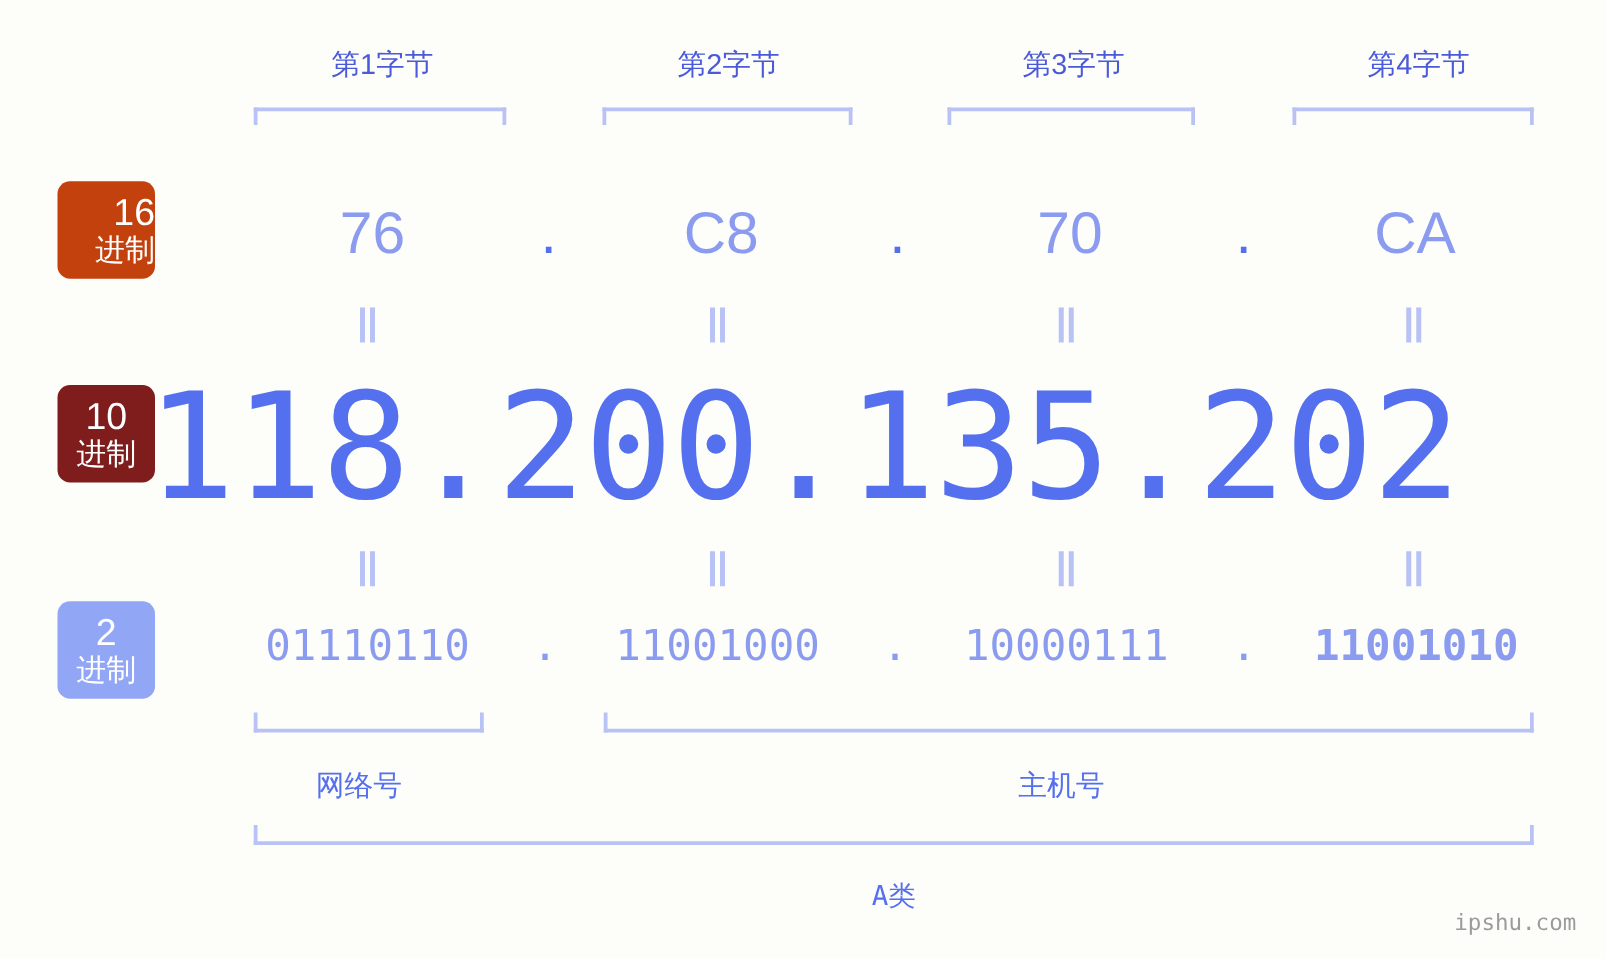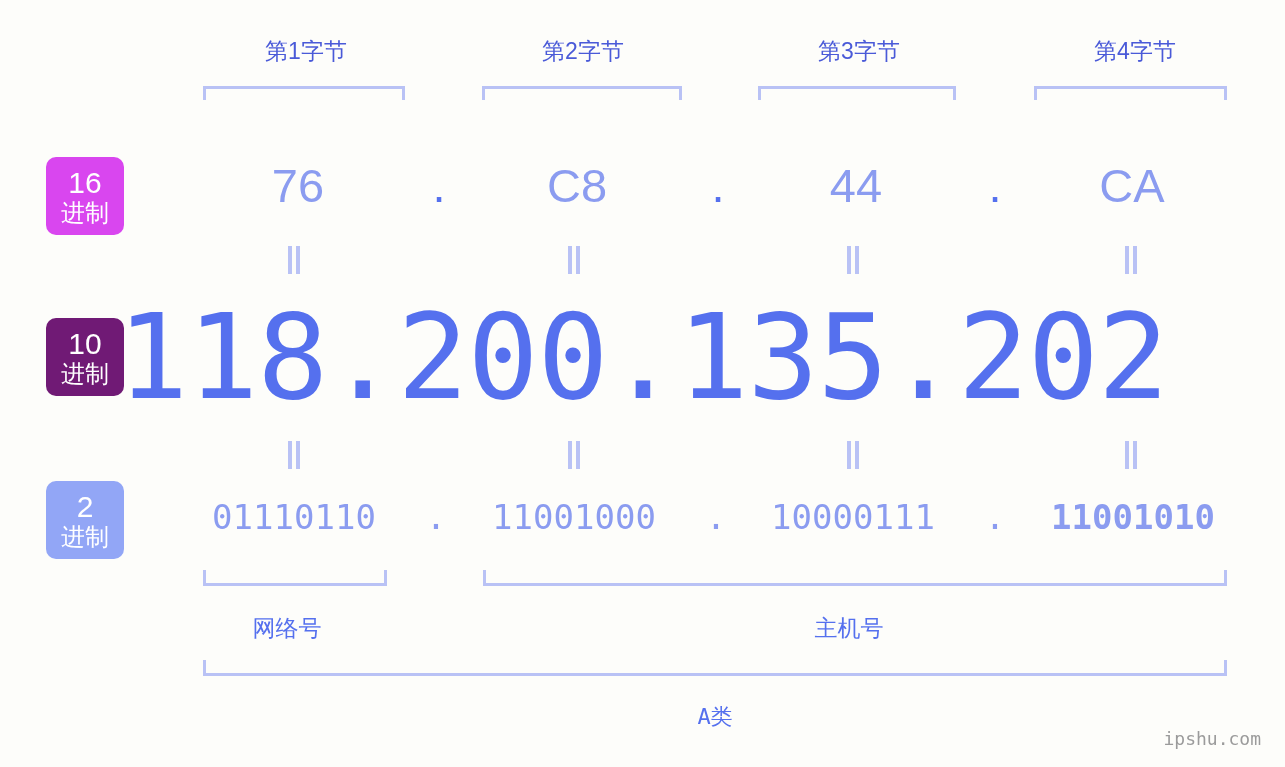--- a/index.html
+++ b/index.html
@@ -68,22 +68,22 @@
   }
   .badge .num {
     font-size: 30px;
     font-weight: 400;
     margin-bottom: 3px;
   }
   .badge .unit {
     font-size: 24px;
     font-weight: 400;
   }
-  .badge-16 { top: 157px; background: #d946ef; }
-  .badge-10 { top: 318px; background: #701a75; }
+  .badge-16 { top: 145px; background: #c2410c; align-items: flex-end; }
+  .badge-10 { top: 308px; background: #7f1d1d; }
   .badge-2  { top: 481px; background: #92a6f6; }
 
   
   .hex-cell {
     position: absolute;
     width: 220px;
     text-align: center;
     font-size: 47px;
     color: #8b9cf0;
     font-family: "Liberation Sans", sans-serif;
@@ -210,21 +210,21 @@
   </div>
   <div class="badge badge-2">
     <span class="num">2</span>
     <span class="unit">进制</span>
   </div>
 
   <div class="hex-cell" style="top:162px; left:188px;">76</div>
   <div class="hex-dot" style="top:162px; left:419px;">.</div>
   <div class="hex-cell" style="top:162px; left:467px;">C8</div>
   <div class="hex-dot" style="top:162px; left:698px;">.</div>
-  <div class="hex-cell" style="top:162px; left:746px;">44</div>
+  <div class="hex-cell" style="top:162px; left:746px;">70</div>
   <div class="hex-dot" style="top:162px; left:975px;">.</div>
   <div class="hex-cell" style="top:162px; left:1022px;">CA</div>
 
   <div class="eq" style="top:246px; left:286px;">
       <i class="a"></i>
       <i class="b"></i>
     </div>
   <div class="eq" style="top:246px; left:566px;">
       <i class="a"></i>
       <i class="b"></i>

